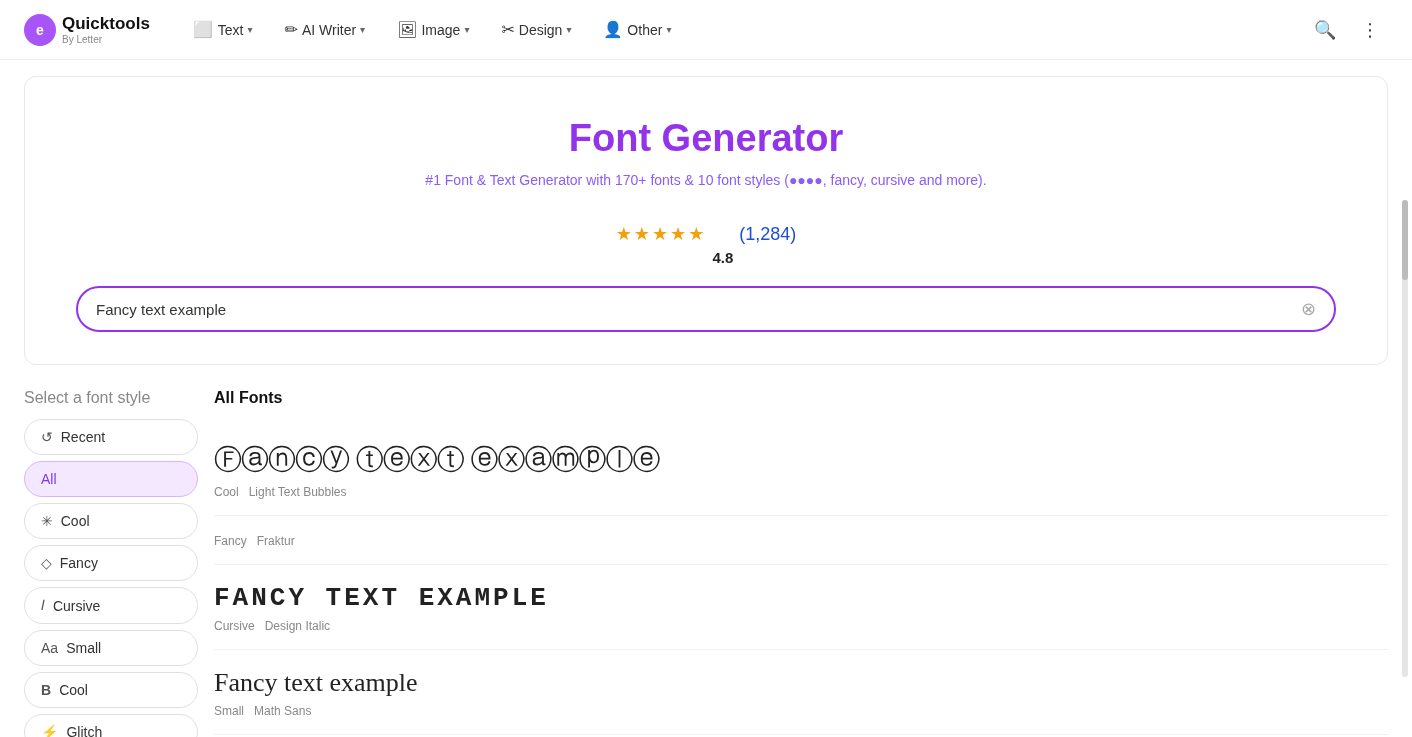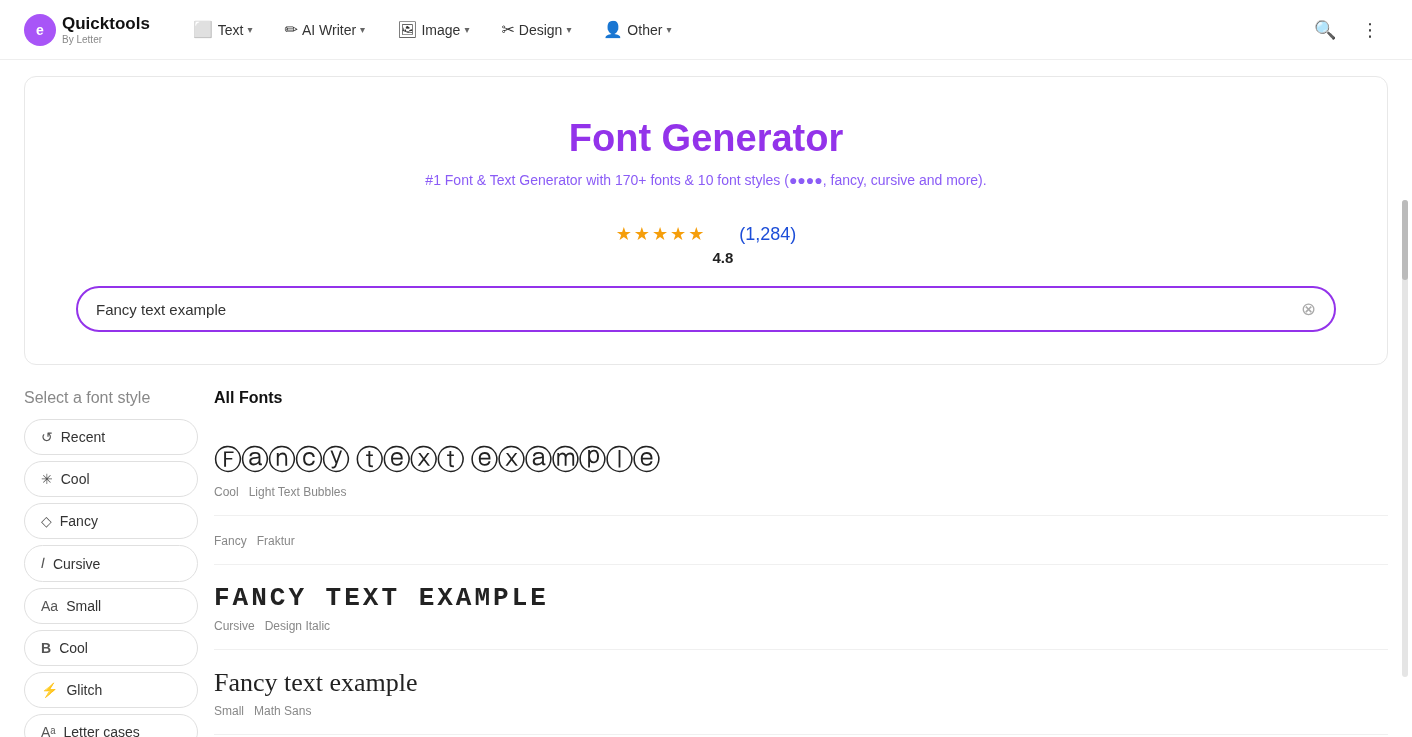--- a/index.html
+++ b/index.html
@@ -223,20 +223,23 @@
 
 <div class="content-area">
 
   <aside class="sidebar">
     <div class="sidebar-title">Select a font style</div>
 
     <div class="sidebar-item">
       <span class="sidebar-icon">↺</span>
       <span>Recent</span>
     </div>
+    <div class="sidebar-item active">
+      <span>All</span>
+    </div>
     <div class="sidebar-item">
       <span class="sidebar-icon">✳</span>
       <span>Cool</span>
     </div>
     <div class="sidebar-item">
       <span class="sidebar-icon">◇</span>
       <span>Fancy</span>
     </div>
     <div class="sidebar-item">
       <span class="sidebar-icon">𝐼</span>

